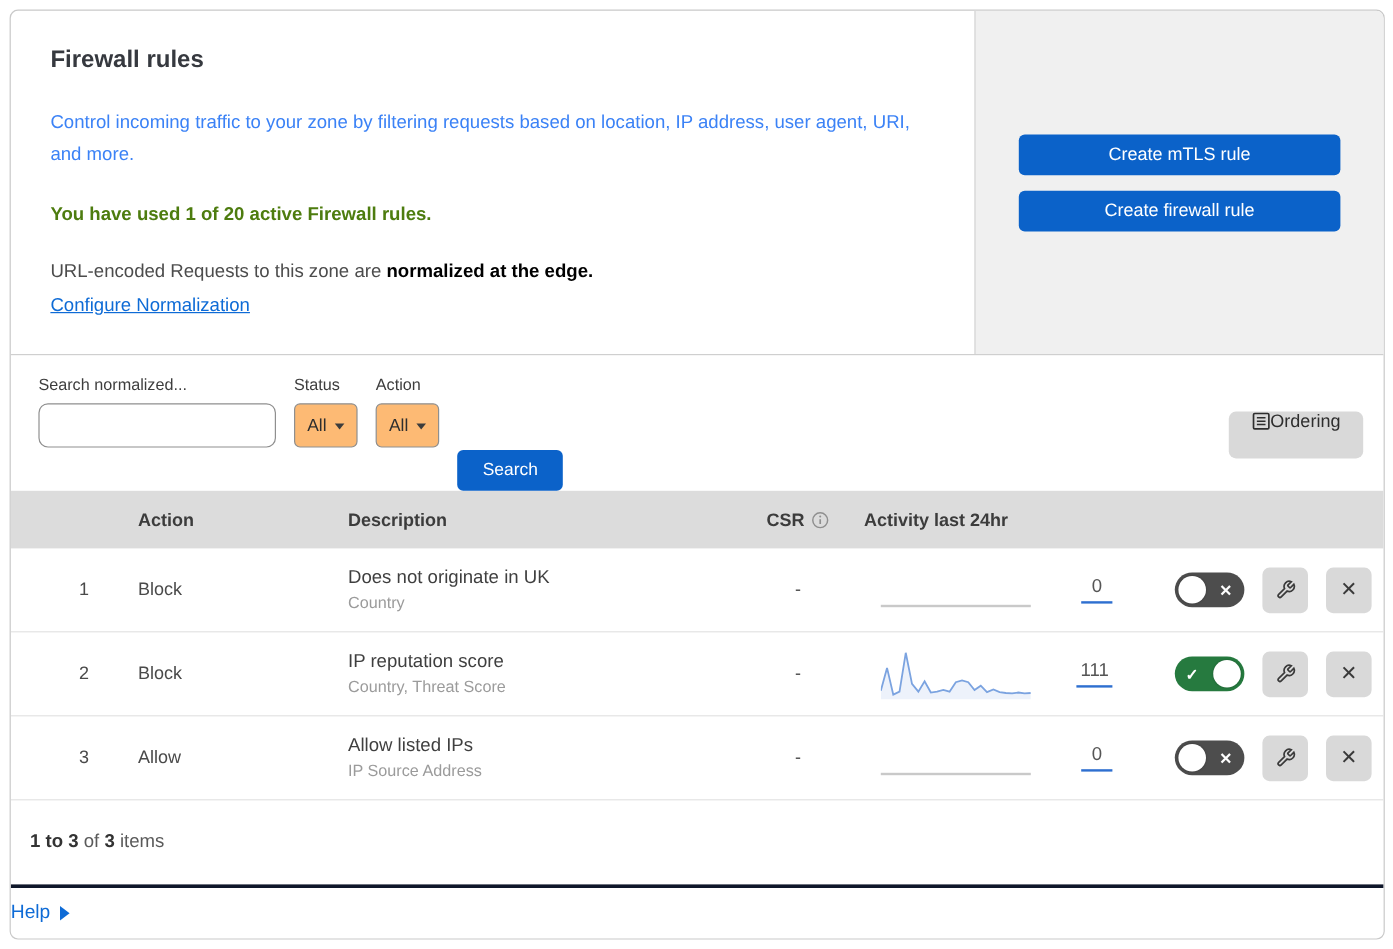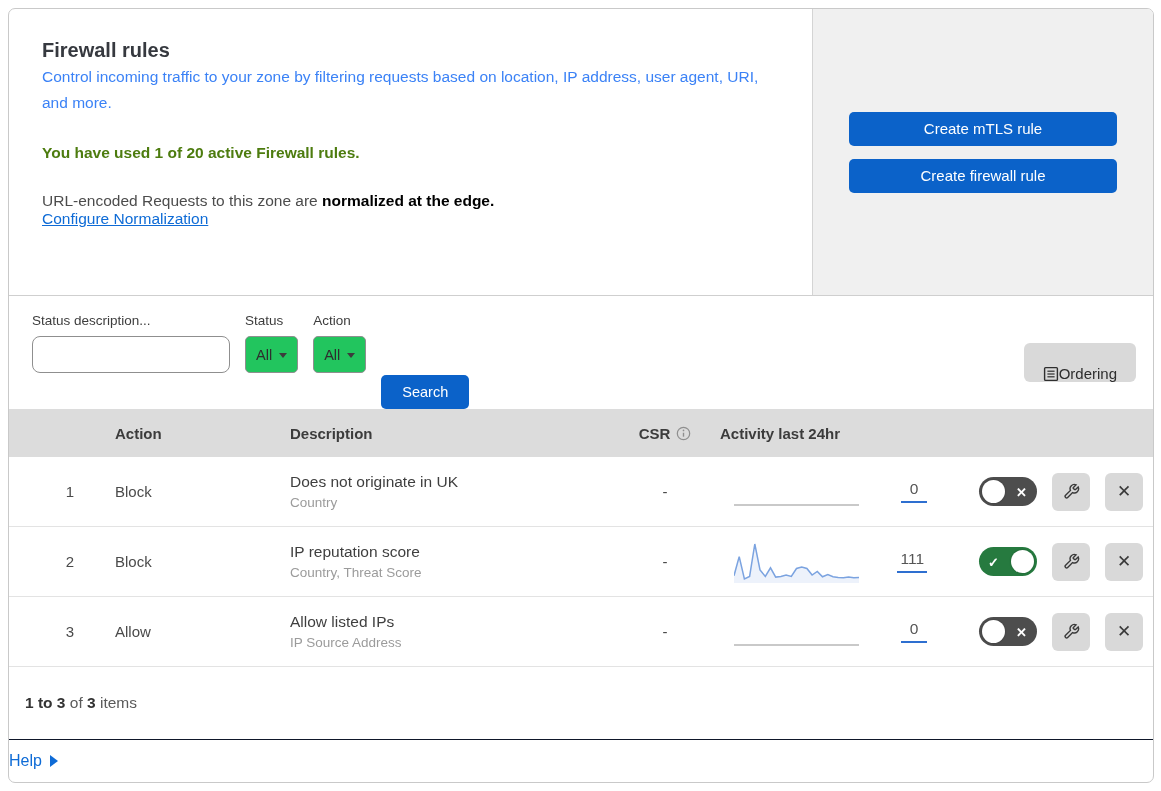--- a/index.html
+++ b/index.html
@@ -5,54 +5,54 @@
   * { margin:0; padding:0; box-sizing:border-box; }
   body { font-family:"Liberation Sans", sans-serif; background:#fff; }
   .page { width:1161px; height:791px; position:relative; background:#fff; }
   .card { position:absolute; left:8px; top:8px; width:1146px; height:775px;
           border:1px solid #c9c9c9; border-radius:7px; background:#fff;
           display:flex; flex-direction:column; overflow:hidden; }
 
   
   .top { height:287px; border-bottom:1px solid #cfcfcf; display:flex; flex:none; }
   .top-left { flex:1; padding:30px 40px 0 33px; }
-  .page-title { font-size:20px; font-weight:700; color:#36393f; margin-bottom:2px; }
+  .page-title { font-size:20px; font-weight:700; color:#36393f; margin-bottom:28px; }
   .desc { font-size:15.5px; color:#3b82f6; line-height:26px; max-width:750px; }
   .usage { font-size:15.5px; font-weight:700; color:#4d7c0f; margin-top:28px; }
   .norm { font-size:15.5px; color:#4c4c4c; margin-top:30px; }
   .norm b { color:#000000; }
-  .link { display:inline-block; font-size:15.5px; color:#0e6bd6;
+  .link { display:inline-block; margin-top:10px; font-size:15.5px; color:#0e6bd6;
           text-decoration:underline; cursor:pointer; }
   .top-right { width:341px; flex:none; background:#f0f0f0; border-left:1px solid #d4d4d4;
                display:flex; flex-direction:column; justify-content:center; align-items:center;
                gap:13px; padding:0 36px; }
   .btn-primary { width:100%; height:34px; background:#0b62c9; color:#fff; border:none;
                  border-radius:5px; font-size:15px; font-family:inherit; cursor:pointer; }
 
   
   .filterbar { height:113px; flex:none; position:relative; display:flex;
                align-items:flex-start; padding:17px 0 0 23px; gap:15px; }
   .fgroup { display:flex; flex-direction:column; }
   .flabel { font-size:13.5px; color:#3d3d3d; margin-bottom:8px; }
   .search-box { width:198px; height:37px; border:1px solid #8f8f8f; border-radius:8px;
                 display:flex; align-items:center; padding-left:12px; background:#fff; }
   .search-box input { border:none; outline:none; flex:1; font-size:14px; font-family:inherit;
                       background:transparent; margin-left:8px; height:30px; }
-  .select { height:37px; border:1px solid #8f8f8f; border-radius:5px; background:#22c55e;
+  .select { height:37px; border:1px solid #8f8f8f; border-radius:5px; background:#fdba74;
             display:flex; align-items:center; gap:7px; padding:0 10px; font-size:14.5px;
             color:#2e2e2e; cursor:pointer; }
   .caret { width:0; height:0; border-left:4.5px solid transparent;
            border-right:4.5px solid transparent; border-top:5.5px solid #3c3c3c; margin-top:2px; }
   .btn-search { height:34px; padding:0 21px; background:#0b62c9; color:#fff; border:none;
                 border-radius:5px; font-size:14.5px; font-family:inherit; cursor:pointer;
                 align-self:flex-end; margin-top:29px; }
   .btn-ordering { position:absolute; right:17px; top:47px; height:39px; padding:0 19px;
                   background:#d9d9d9; border:none; border-radius:6px; font-size:15px;
                   color:#2e2e2e; font-family:inherit; cursor:pointer; display:flex;
-                  align-items:flex-end; }
+                  align-items:flex-start; }
 
   
   .thead { height:48px; flex:none; background:#dcdcdc; display:flex; align-items:center;
            padding-left:16px; font-size:15px; font-weight:700; color:#3c3c3c; }
   .col-num { width:90px; text-align:center; flex:none; }
   .col-action { width:175px; flex:none; }
   .col-desc { width:320px; flex:none; }
   .col-csr { width:110px; text-align:center; flex:none; display:flex; justify-content:center;
              align-items:center; gap:6px; }
   .col-activity { width:215px; flex:none; display:flex; align-items:center; }
@@ -82,21 +82,21 @@
   .toggle.on { background:#267a3f; }
   .toggle.on .knob { right:3px; }
   .toggle.on .mark { left:9px; }
 
   .icon-btn { width:38px; height:38px; border-radius:6px; background:#d9d9d9; border:none;
               display:flex; align-items:center; justify-content:center; cursor:pointer;
               font-size:17px; color:#3a3a3a; flex:none; }
 
   
   .items-row { height:73px; flex:none; display:flex; align-items:center; padding-left:16px;
-               border-bottom:1px solid #0f172a; font-size:15.5px; color:#5a5a5a; }
+               border-bottom:3px solid #0f172a; font-size:15.5px; color:#5a5a5a; }
   .items-row b { color:#333; }
   .help-row { flex:1; display:flex; align-items:center; justify-content:flex-start;
               padding-right:26px; }
   .help-link { display:flex; align-items:center; gap:8px; color:#0e6bd6; font-size:16px;
                cursor:pointer; }
   .help-arrow { width:0; height:0; border-top:6px solid transparent;
                 border-bottom:6px solid transparent; border-left:8px solid #0e6bd6; }
 </style>
 </head>
 <body>
@@ -113,21 +113,21 @@
         <a class="link">Configure Normalization</a>
       </div>
       <div class="top-right">
         <button class="btn-primary">Create mTLS rule</button>
         <button class="btn-primary">Create firewall rule</button>
       </div>
     </div>
 
     <div class="filterbar">
       <div class="fgroup">
-        <div class="flabel">Status description...</div>
+        <div class="flabel">Search normalized...</div>
         <div class="search-box">
           <svg width="15" height="15" viewBox="0 0 16 16">
             <circle cx="6.5" cy="6.5" r="4.7" fill="none" stroke="#454545" stroke-width="1.5"></circle>
             <line x1="10.2" y1="10.2" x2="14" y2="14" stroke="#454545" stroke-width="1.5"></line>
           </svg>
           <input type="text" aria-label="Search description..." style="">
         </div>
       </div>
       <div class="fgroup">
         <div class="flabel">Status</div>

